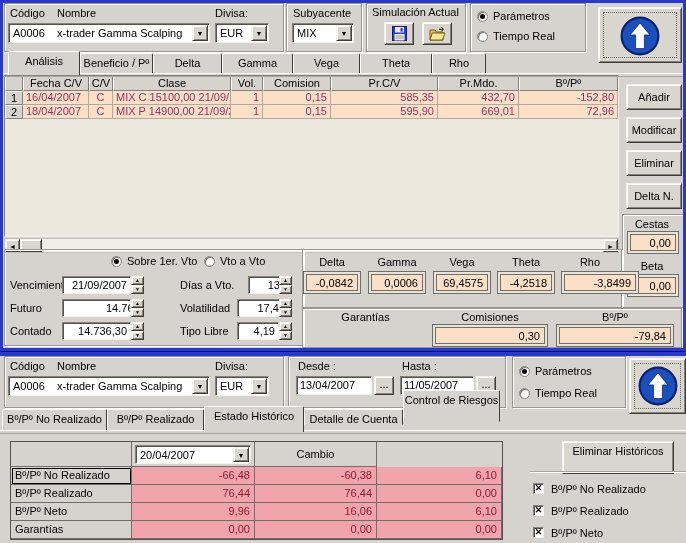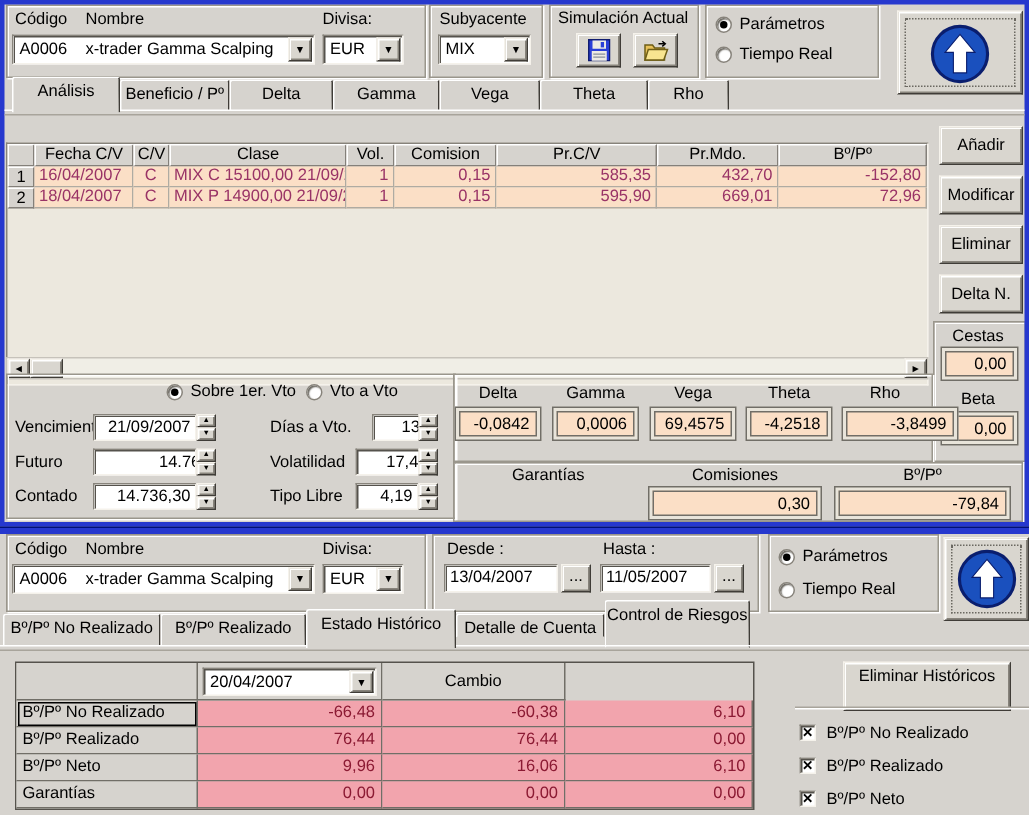--- a/index.html
+++ b/index.html
@@ -30,21 +30,21 @@
   
   .rad{width:11px;height:11px;border-radius:50%;background:#fff;border:1px solid #87837B;box-shadow:inset 1px 1px 1px #6B6861,inset -1px -1px 0 #fff;box-sizing:border-box;}
   .rad.on:after{content:"";display:block;width:5px;height:5px;margin:2px 0 0 2px;border-radius:50%;background:#000;}
   
   .chk{width:11px;height:11px;background:#fff;border:1px solid;border-color:#87837B #F5F2EB #F5F2EB #87837B;box-shadow:inset 1px 1px 0 #55524C;box-sizing:border-box;text-align:center;}
   .chk.on:after{content:"✕";font-size:9px;font-weight:bold;line-height:9px;display:block;}
   
   .tab{border:1px solid;border-color:#FFF #3F3C37 #D6D3CE #FFF;border-radius:2px 2px 0 0;background:#D6D3CE;text-align:center;box-sizing:border-box;padding-top:3px;white-space:nowrap;overflow:hidden;}
   .tabline{height:2px;border-top:1px solid #FFF;border-bottom:1px solid #A8A49B;}
   
-  .gridwrap{background:#ECE8DE;border:1px solid;border-color:#87837B #F5F2EB #F5F2EB #87837B;box-sizing:border-box;overflow:hidden;margin-top:20px;}
+  .gridwrap{background:#ECE8DE;border:1px solid;border-color:#87837B #F5F2EB #F5F2EB #87837B;box-sizing:border-box;overflow:hidden;}
   .trow{display:grid;grid-template-columns:18px 66px 24px 118px 32px 68px 107px 81px 99px;}
   .hc{background:#D6D3CE;border:1px solid;border-color:#FFF #84807A #84807A #FFF;box-sizing:border-box;text-align:center;height:15px;line-height:13px;overflow:hidden;white-space:nowrap;}
   .dc{background:#FBDFC6;color:#993366;border-right:1px solid #AFABA2;border-bottom:1px solid #AFABA2;box-sizing:border-box;height:14px;line-height:13px;padding:0 3px;white-space:nowrap;overflow:hidden;}
   .dc.r{text-align:right;}
   .dc.c{text-align:center;}
   .rn{height:14px;line-height:12px;}
   
   .sbar{background:#F0EEE6;border:1px solid #C6C2BA;box-sizing:border-box;}
   .sbtn{position:absolute;width:15px;height:100%;font-size:7px;line-height:13px;}
   
@@ -318,21 +318,21 @@
     <svg width="42" height="42" style="margin-top:6px;" viewBox="0 0 40 40">
         <circle cx="20" cy="20" r="17.5" fill="#1A50BE" stroke="#0A1E6E" stroke-width="2"></circle>
         <path d="M20 7.5 L29.5 19 H24.2 V32 H15.8 V19 H10.5 Z" fill="#FFF" stroke="#0A1E6E" stroke-width="0.7"></path>
       </svg>
   </div>
 
   <div class="abs tab" style="left:2px;top:409px;width:105px;height:22px;"><span>Bº/Pº No Realizado</span></div>
   <div class="abs tab" style="left:107px;top:409px;width:97px;height:22px;"><span>Bº/Pº Realizado</span></div>
   <div class="abs tab" style="left:204px;top:406px;width:100px;height:26px;background:#D6D3CE;z-index:3;border-bottom:none;"><span>Estado Histórico</span></div>
   <div class="abs tab" style="left:304px;top:409px;width:99px;height:16px;"><span>Detalle de Cuenta</span></div>
-  <div class="abs tab" style="left:403px;top:400px;width:97px;height:32px;"><span>Control de Riesgos</span></div>
+  <div class="abs tab" style="left:403px;top:390px;width:97px;height:32px;"><span>Control de Riesgos</span></div>
   <div class="abs tabline" style="left:0px;top:430px;width:686px;z-index:1;"></div>
 
   <div class="abs btbl" style="left:10px;top:441px;width:491px;">
     <div class="brow">
       <div class="bh"></div>
       <div class="bh">
         <div class="inp abs" style="left:3px;top:3px;right:3px;height:19px;">
           <span class="abs" style="left:4px;top:2px;line-height:14px;">20/04/2007</span>
           <span class="b3d cbtn"></span>
         </div>

